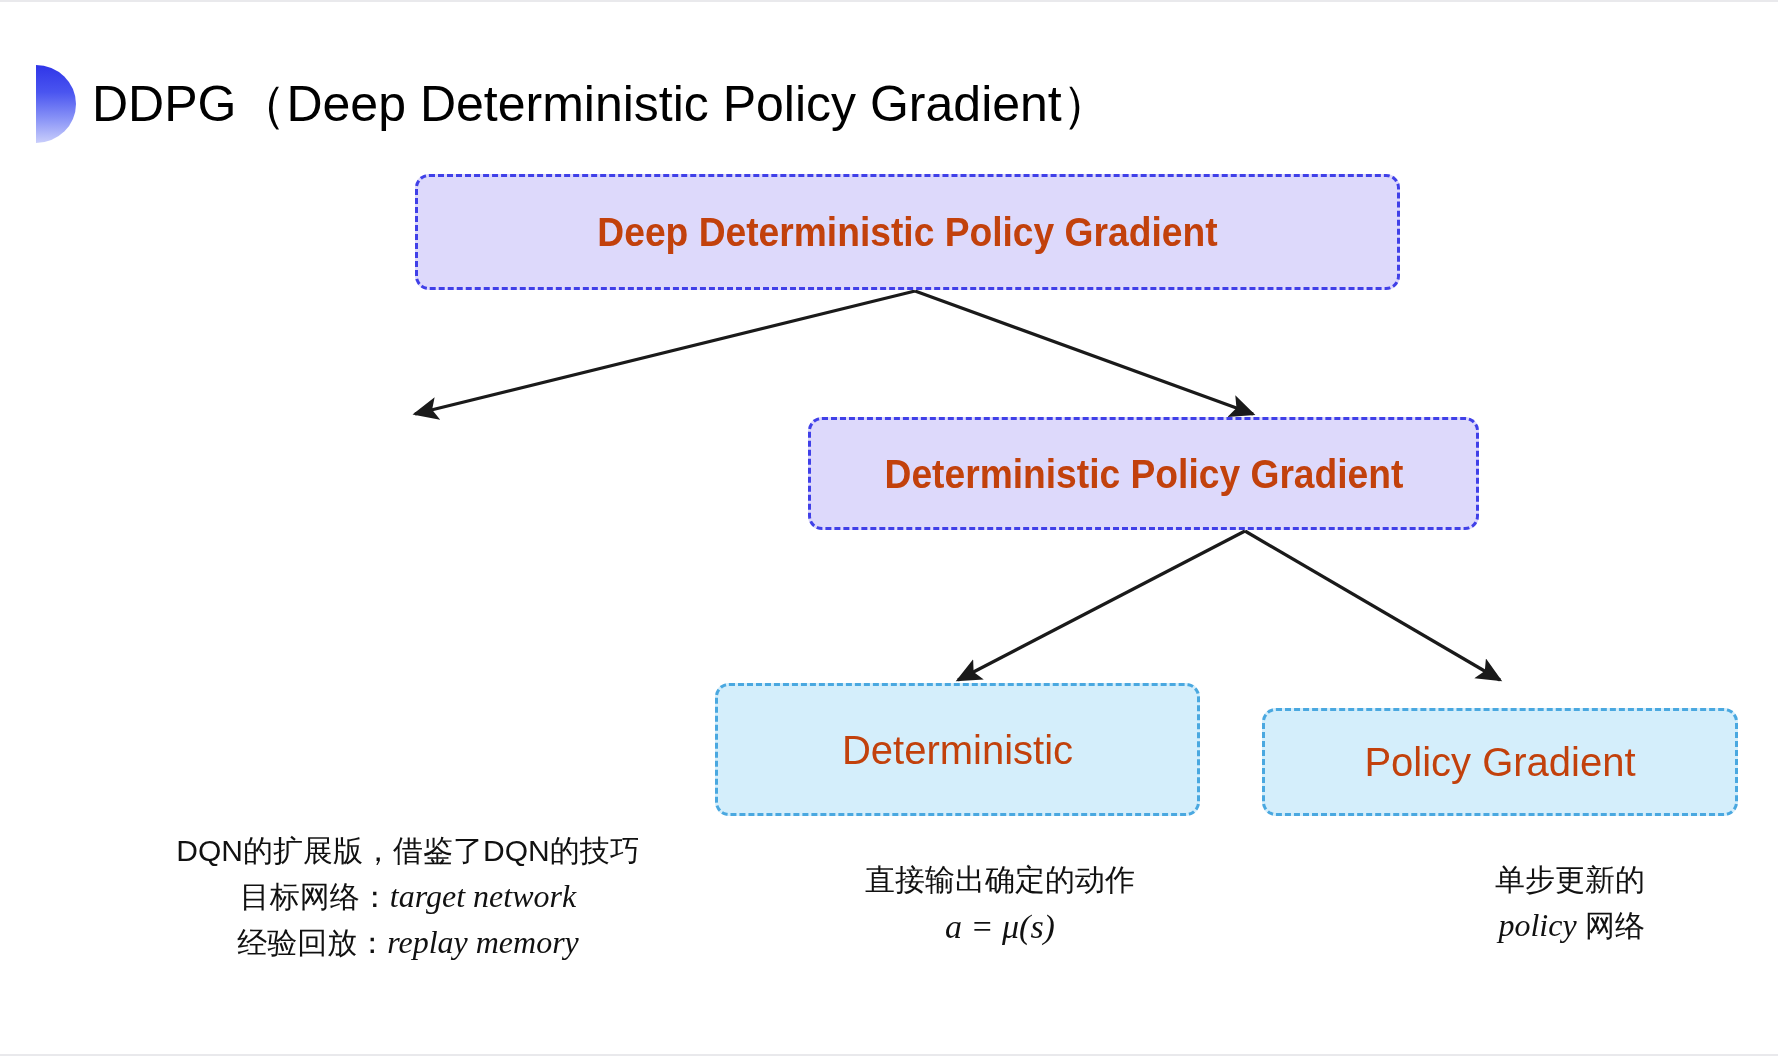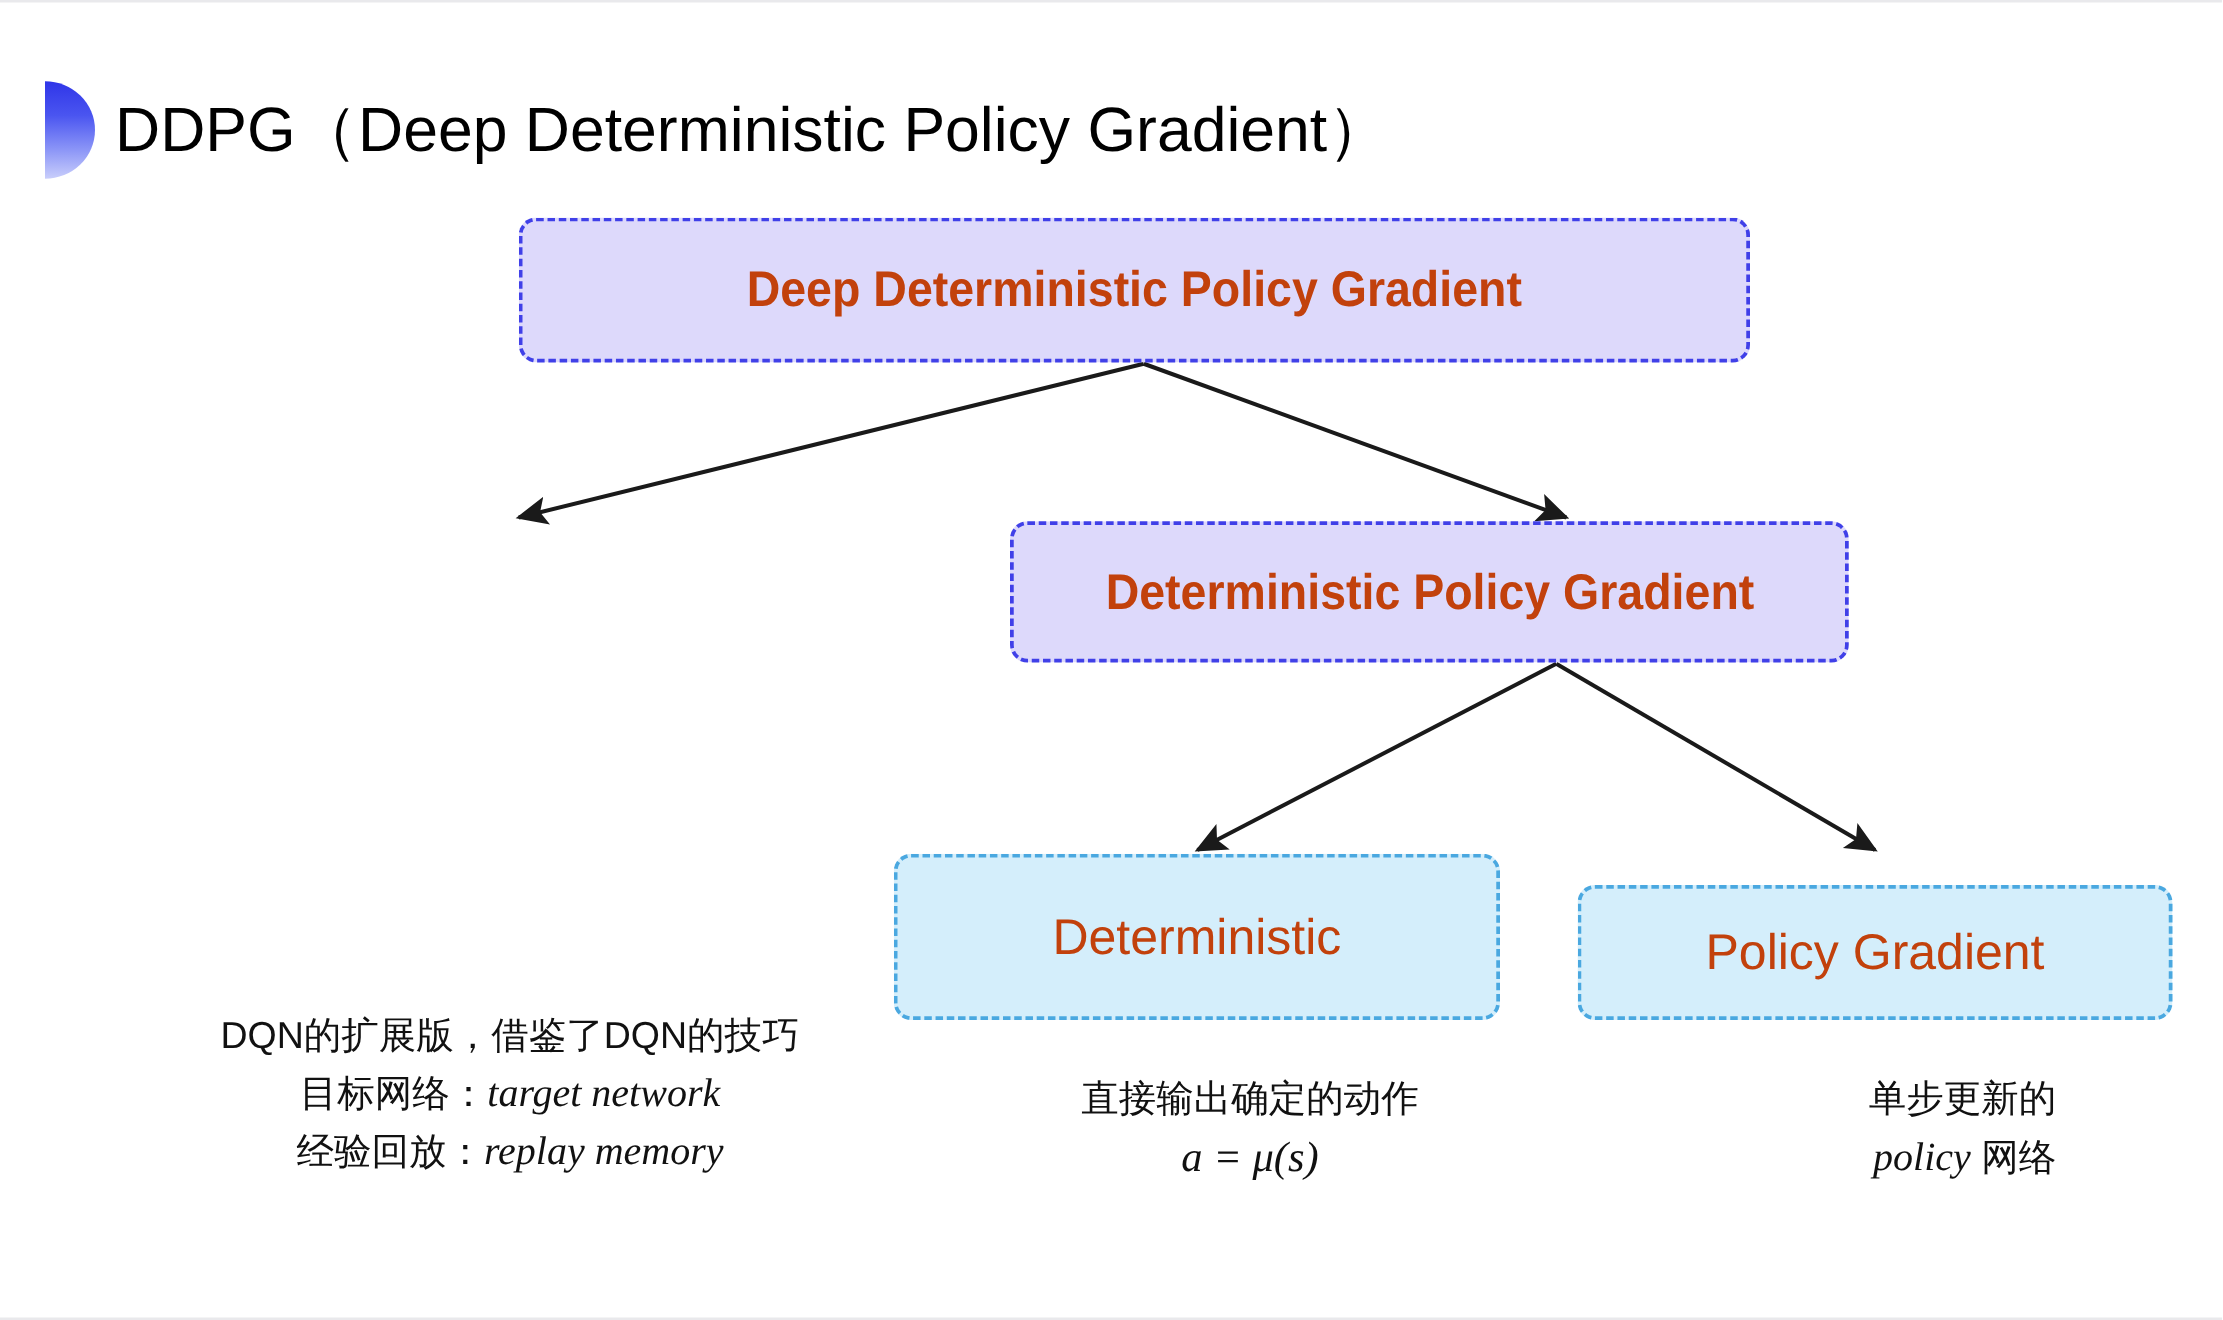--- a/index.html
+++ b/index.html
@@ -126,21 +126,21 @@
     font-family: "Liberation Serif", "DejaVu Serif", serif;
     font-style: italic;
     font-size: 32px;
   }
   .annot .math {
     font-family: "Liberation Serif", "DejaVu Serif", serif;
     font-style: italic;
     font-size: 34px;
   }
 
-  #annot-left   { left: 148px; top: 807px; text-align: center; width: 520px; }
+  #annot-left   { left: 148px; top: 829px; text-align: center; width: 520px; }
   #annot-left .line.l1 { text-align: center; }
   #annot-left .line.l2,
   #annot-left .line.l3 { text-align: center; }
 
   #annot-mid    { left: 840px; top: 858px; text-align: center; width: 320px; }
   #annot-right  { left: 1395px; top: 858px; text-align: right; width: 250px; }
 </style>
 </head>
 <body>
 

